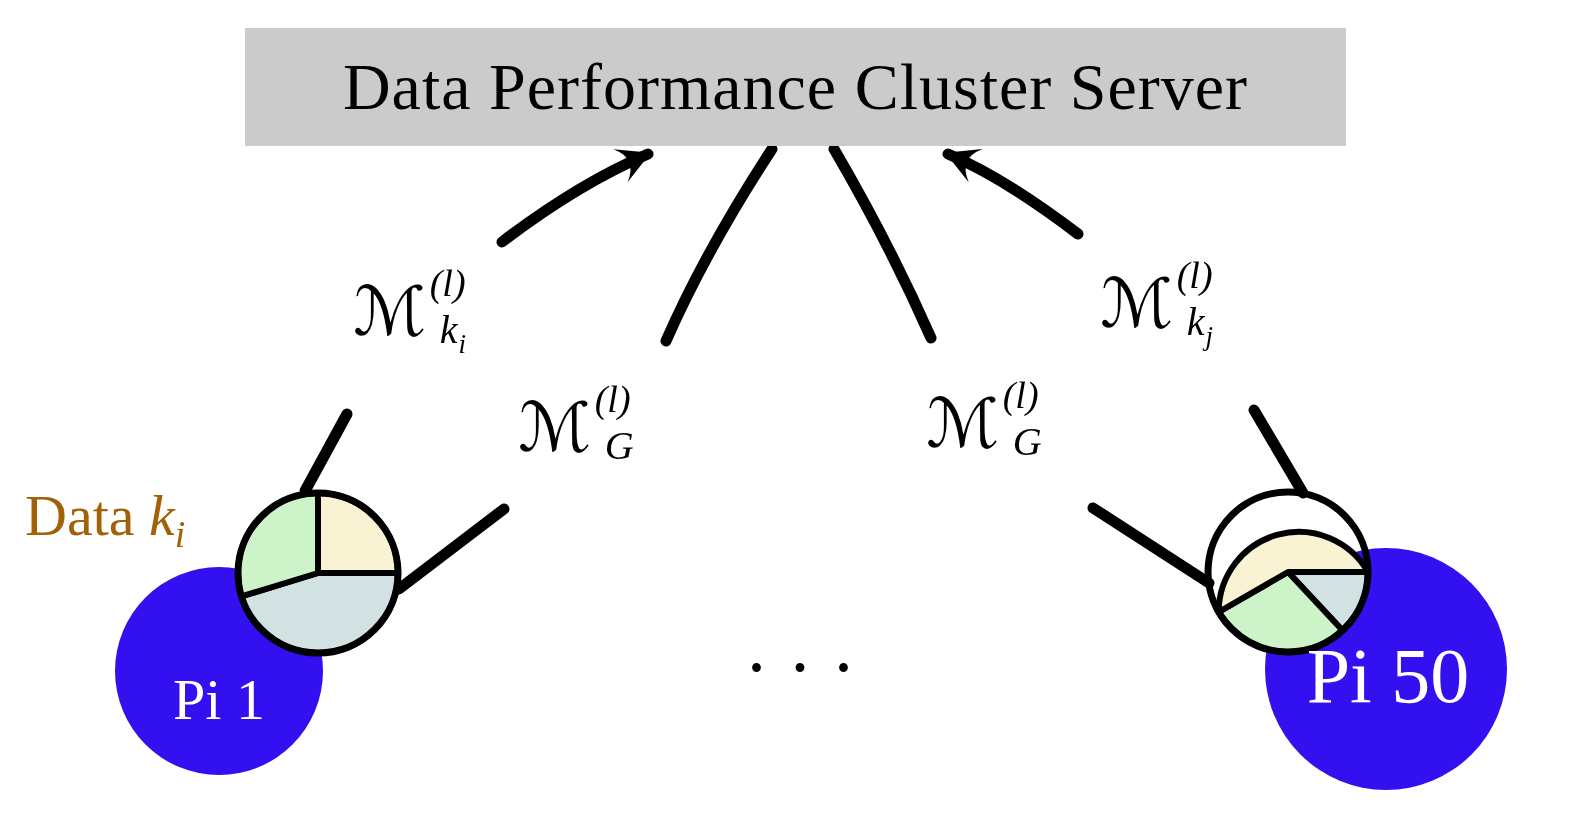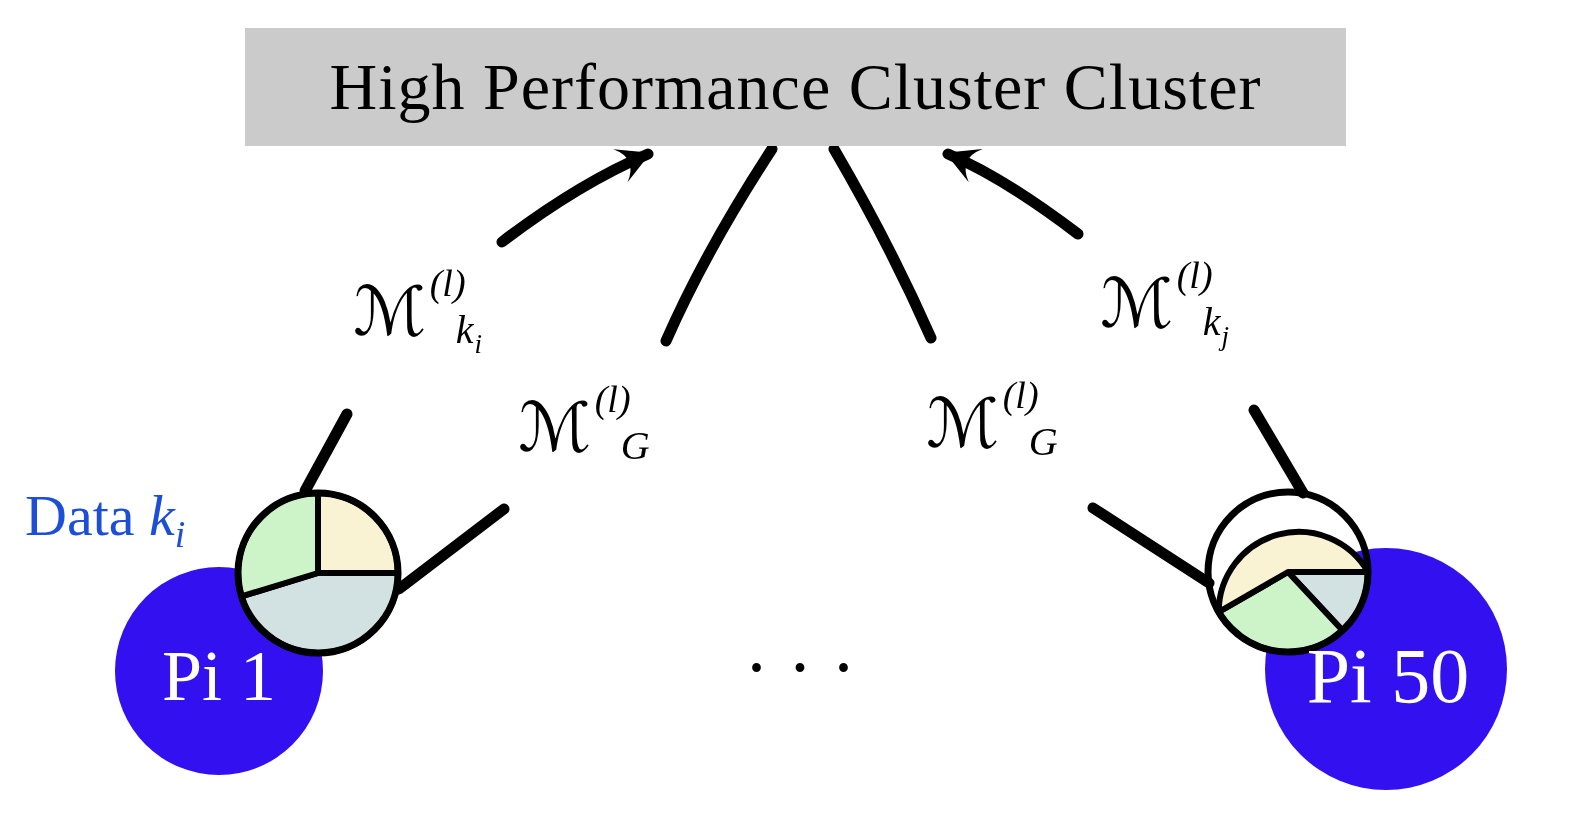--- a/index.html
+++ b/index.html
@@ -10,40 +10,40 @@
   .layer-svg{position:absolute;left:0;top:0;width:1596px;height:817px;}
   .server-box{
     position:absolute;left:245px;top:28px;width:1101px;height:118px;
     background:#cbcbcb;display:flex;align-items:center;justify-content:center;
     font-size:66px;letter-spacing:1px;color:#000;white-space:nowrap;
   }
   .pi-label{
     position:absolute;transform:translate(-50%,-50%);
     color:#ffffff;line-height:1;white-space:nowrap;
   }
-  .pi-label.pi1{left:219px;top:676px;font-size:72px;}
+  .pi-label.pi1{left:219px;top:700px;font-size:58px;}
   .pi-label.pi40{left:1388px;top:676px;font-size:78px;}
   .data-label{
-    position:absolute;color:#1d4ed8;font-size:58px;line-height:1;white-space:nowrap;
+    position:absolute;color:#a16207;font-size:58px;line-height:1;white-space:nowrap;
   }
   .data-label .dvar{font-style:italic;}
   .data-label .dsub{font-style:italic;font-size:38px;vertical-align:-12px;}
   .data-ki{left:25px;top:487px;}
   .data-kj{left:1382px;top:490px;}
   .mlabel{
     position:absolute;display:flex;align-items:flex-start;color:#000;
     line-height:1;white-space:nowrap;
   }
   .mbase{
     font-family:"DejaVu Sans","DejaVu Serif",serif;
     font-size:68px;line-height:1;margin-top:14px;
   }
   .mscripts{display:flex;flex-direction:column;margin-left:4px;}
   .msup{font-size:38px;font-style:italic;line-height:1;}
-  .msub{font-size:40px;font-style:italic;line-height:1;margin-top:8px;margin-left:26px;}
+  .msub{font-size:40px;font-style:italic;line-height:1;margin-top:8px;margin-left:10px;}
   .msubsub{font-size:27px;font-style:italic;position:relative;top:10px;margin-left:1px;}
   .m-ki{left:353px;top:264px;}
   .m-g-left{left:518px;top:380px;}
   .m-g-right{left:926px;top:376px;}
   .m-kj{left:1100px;top:256px;}
   .dots{
     position:absolute;left:803px;top:668px;transform:translate(-50%,-50%);
     font-size:54px;font-weight:bold;color:#000;letter-spacing:6px;white-space:nowrap;
   }
 </style>
@@ -82,21 +82,21 @@
 
     <g stroke="#000000" stroke-width="6" stroke-linejoin="round">
       <path d="M 1288 572 L 1368 572 A 80 80 0 0 1 1342.6 630.5 Z" fill="#d2e2e2"></path>
       <path d="M 1288 572 L 1342.6 630.5 A 80 80 0 0 1 1218.7 612 Z" fill="#cdf3c8"></path>
       <path d="M 1288 572 L 1218.7 612 A 80 80 0 0 1 1368 572 Z" fill="#f9f3d4"></path>
       <circle cx="1288" cy="572" r="80" fill="none" stroke-width="7"></circle>
     </g>
   </svg>
 
   <div class="server-box">
-    <span>High Performance Cluster Cluster</span>
+    <span>Data Performance Cluster Server</span>
   </div>
 
   <div class="mlabel m-ki">
     <span class="mbase">ℳ</span>
     <span class="mscripts">
       <span class="msup">(l)</span>
       <span class="msub"><span>k</span><span class="msubsub">i</span></span>
     </span>
   </div>
 

